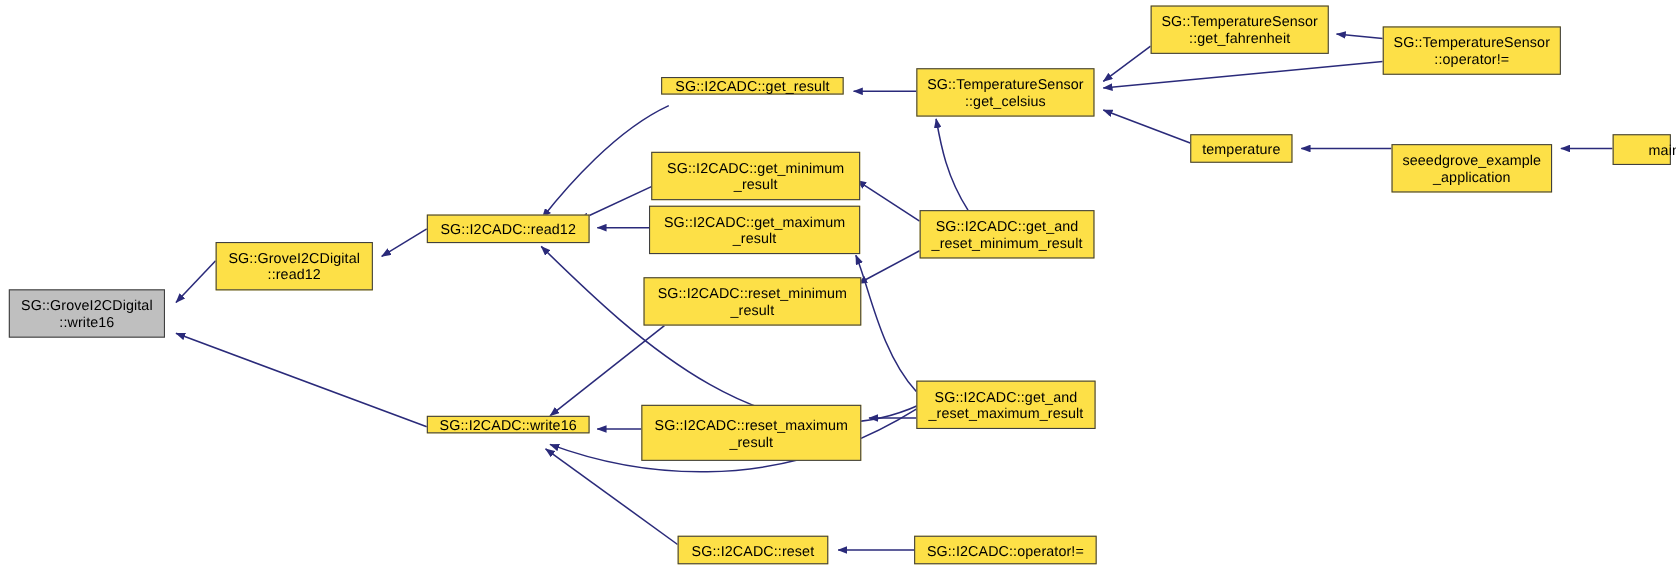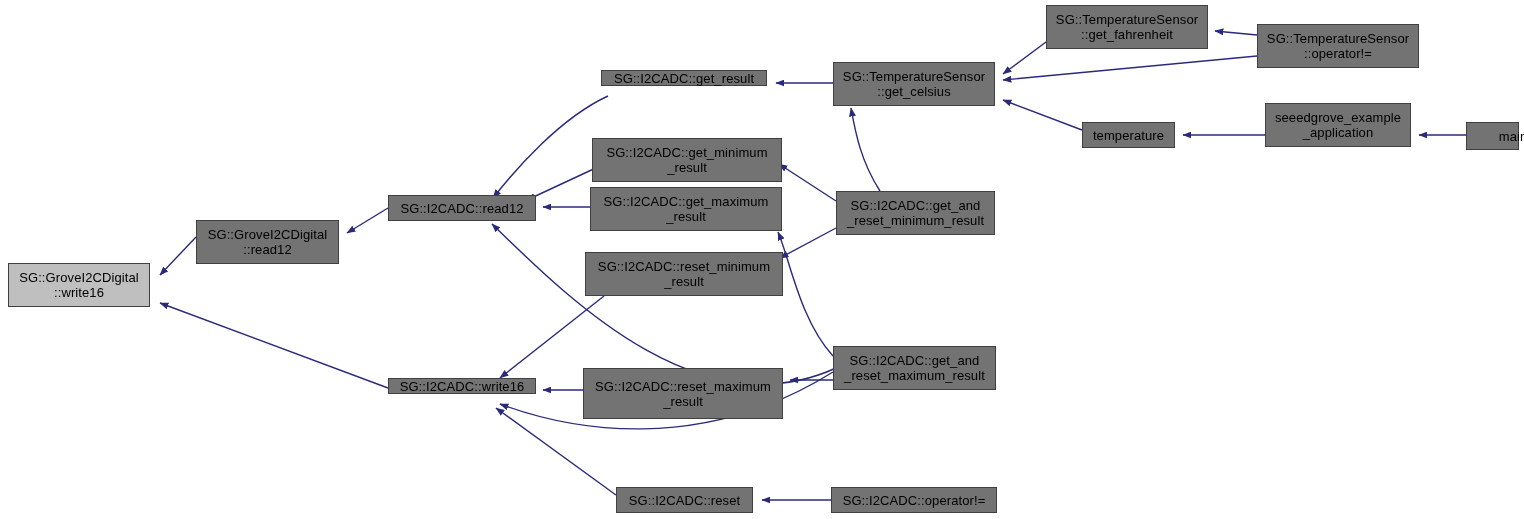--- a/index.html
+++ b/index.html
@@ -15,21 +15,21 @@
   svg#edges{
     position:absolute;
     left:0;top:0;
     width:1524px;height:519px;
     pointer-events:none;
   }
   .gnode{
     position:absolute;
     box-sizing:border-box;
     border:1px solid #404040;
-    background:#737373;
+    background:#fde047;
     display:flex;
     align-items:center;
     justify-content:center;
     text-align:center;
     color:#000000;
     font-size:13px;
     line-height:15px;
     letter-spacing:0.1px;
     white-space:pre-line;
     padding:0 3px;
@@ -100,17 +100,17 @@
       <div class="gnode" style="left: 833px; top: 346px; width: 163px; height: 44px;"><span class="lbl">SG::I2CADC::get_and
 _reset_maximum_result</span></div>
       <div class="gnode" style="left: 833px; top: 62px; width: 162px; height: 44px;"><span class="lbl">SG::TemperatureSensor
 ::get_celsius</span></div>
       <div class="gnode" style="left: 831px; top: 487px; width: 166px; height: 26px;"><span class="lbl">SG::I2CADC::operator!=</span></div>
       <div class="gnode" style="left: 1046px; top: 5px; width: 162px; height: 44px;"><span class="lbl">SG::TemperatureSensor
 ::get_fahrenheit</span></div>
       <div class="gnode" style="left: 1082px; top: 122px; width: 93px; height: 26px;"><span class="lbl">temperature</span></div>
       <div class="gnode" style="left: 1257px; top: 24px; width: 162px; height: 44px;"><span class="lbl">SG::TemperatureSensor
 ::operator!=</span></div>
-      <div class="gnode" style="left: 1265px; top: 103px; width: 146px; height: 44px;"><span class="lbl">seeedgrove_example
+      <div class="gnode" style="left: 1265px; top: 131px; width: 146px; height: 44px;"><span class="lbl">seeedgrove_example
 _application</span></div>
       <div class="gnode" style="left: 1466px; top: 122px; width: 53px; height: 28px; padding-left: 44px;"><span class="lbl">main</span></div>
     </div>
 </div>
 
 </body></html>

